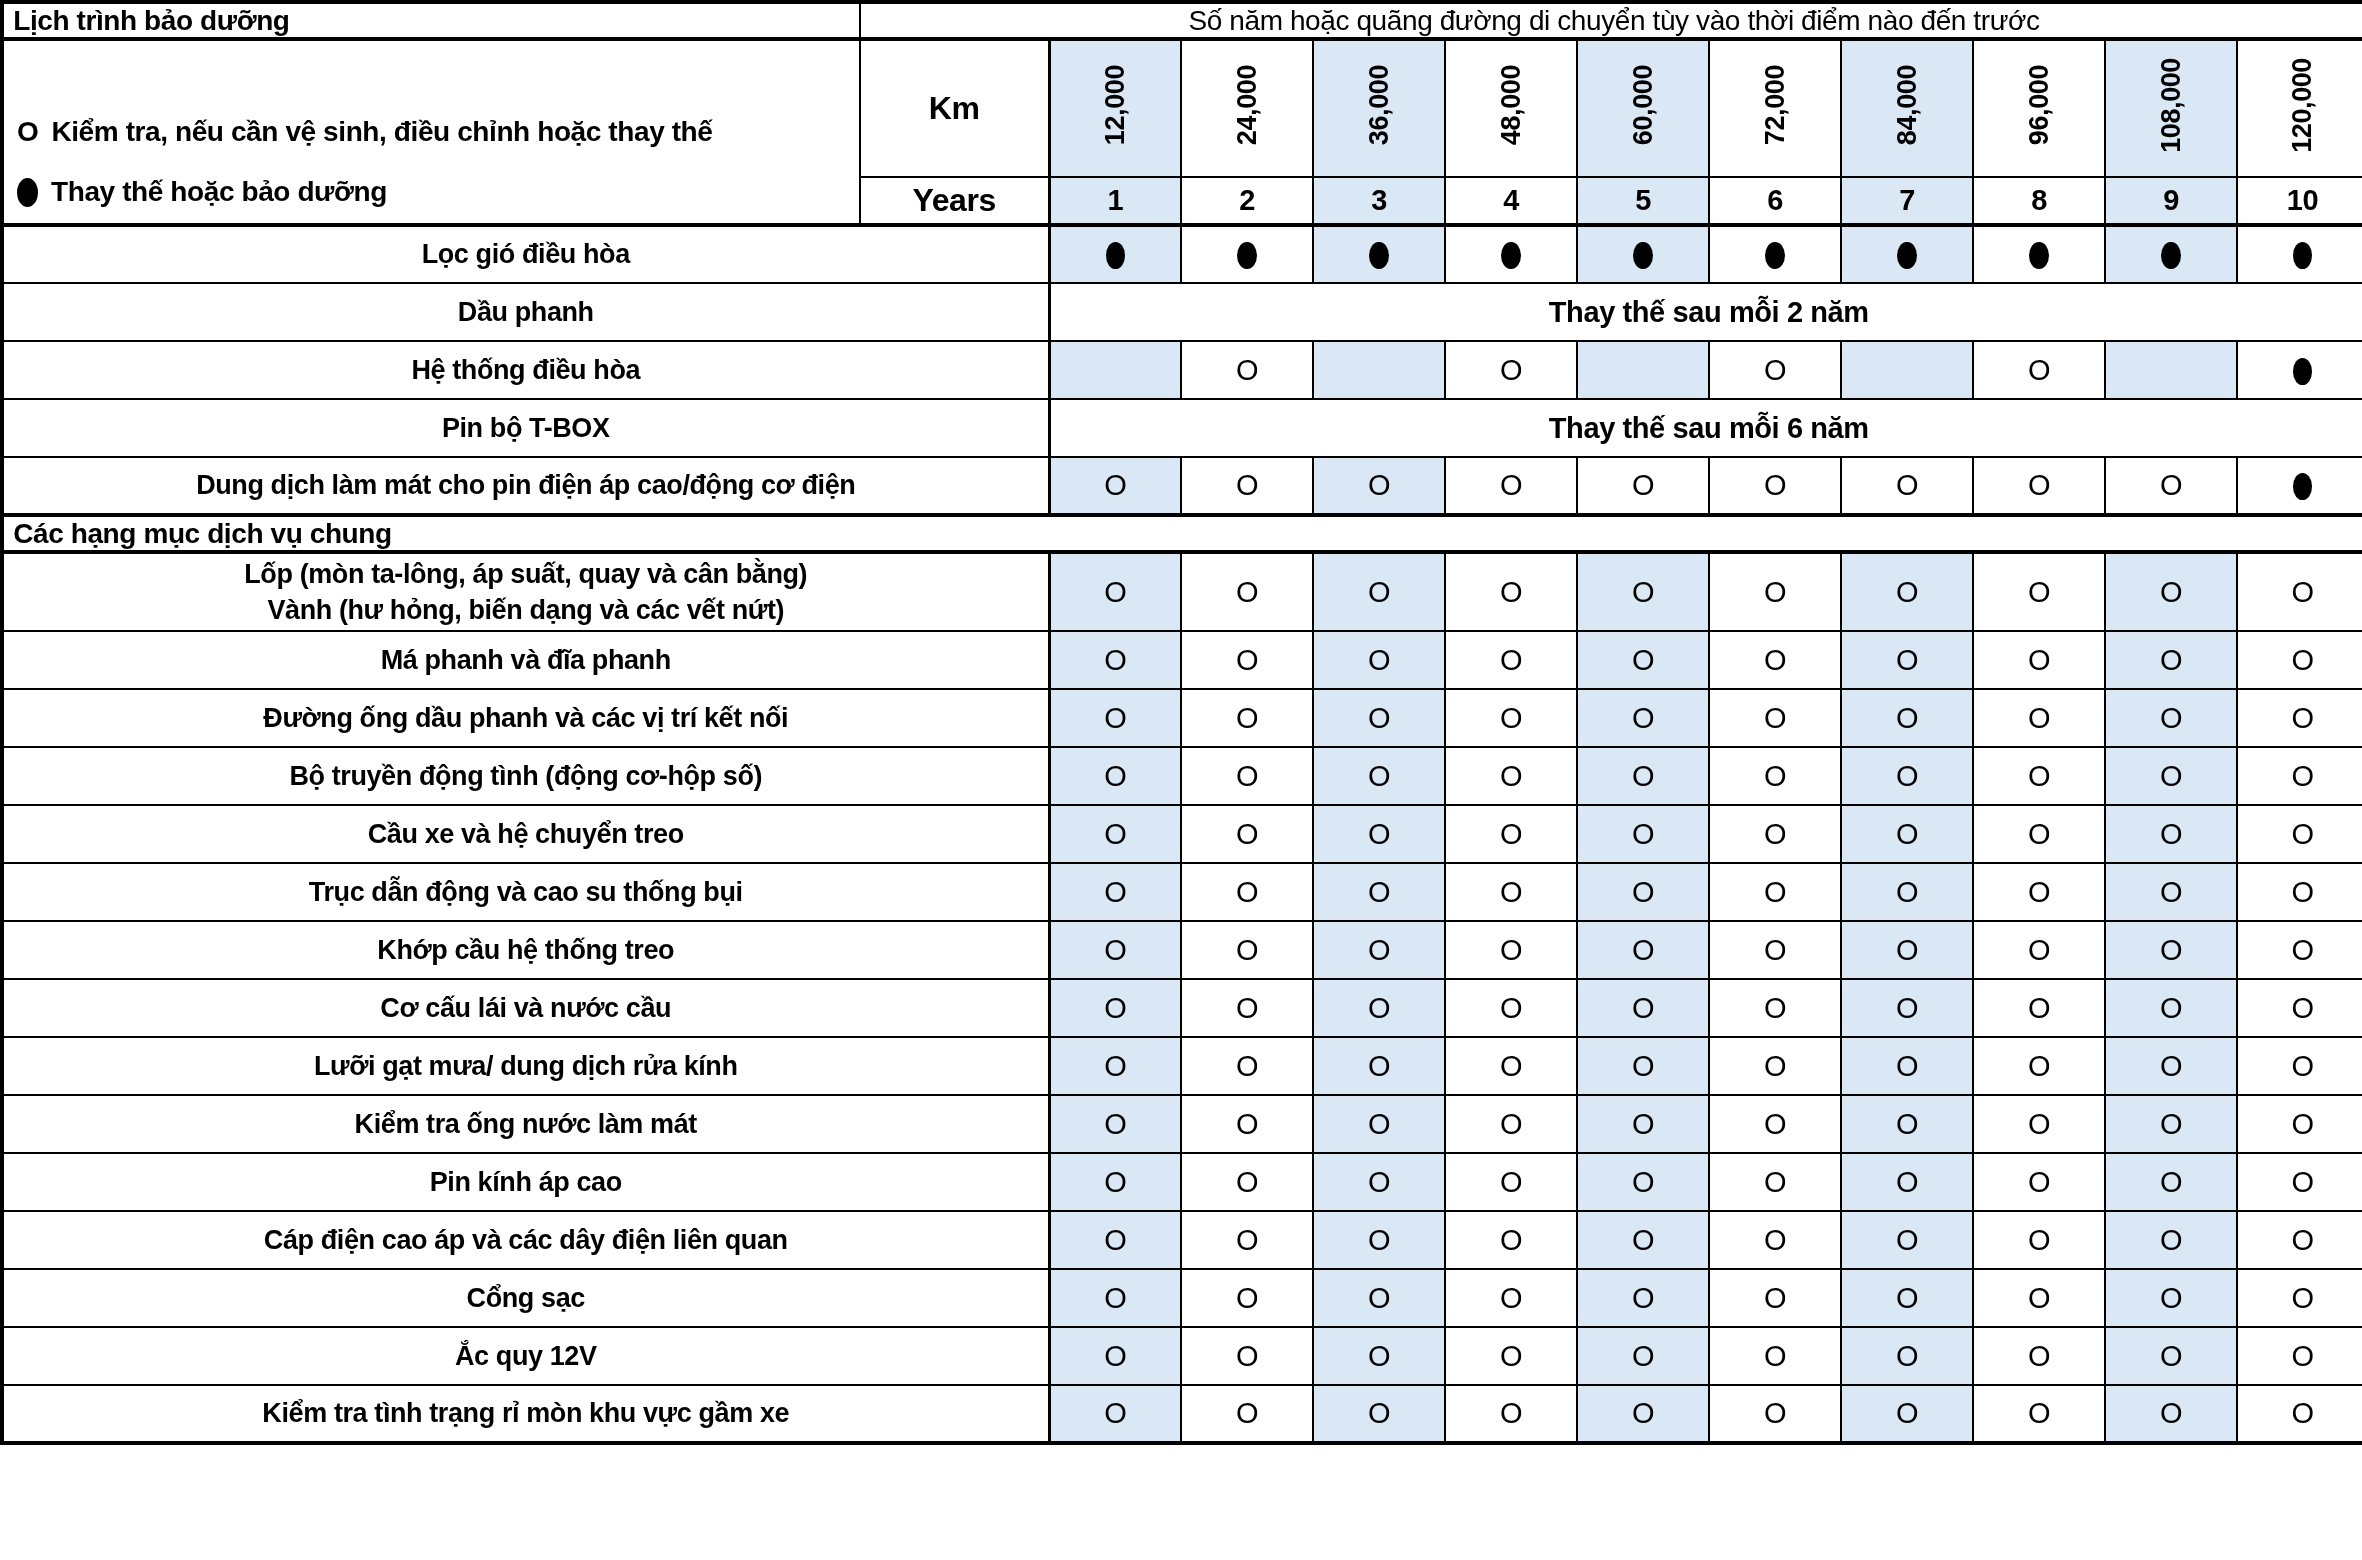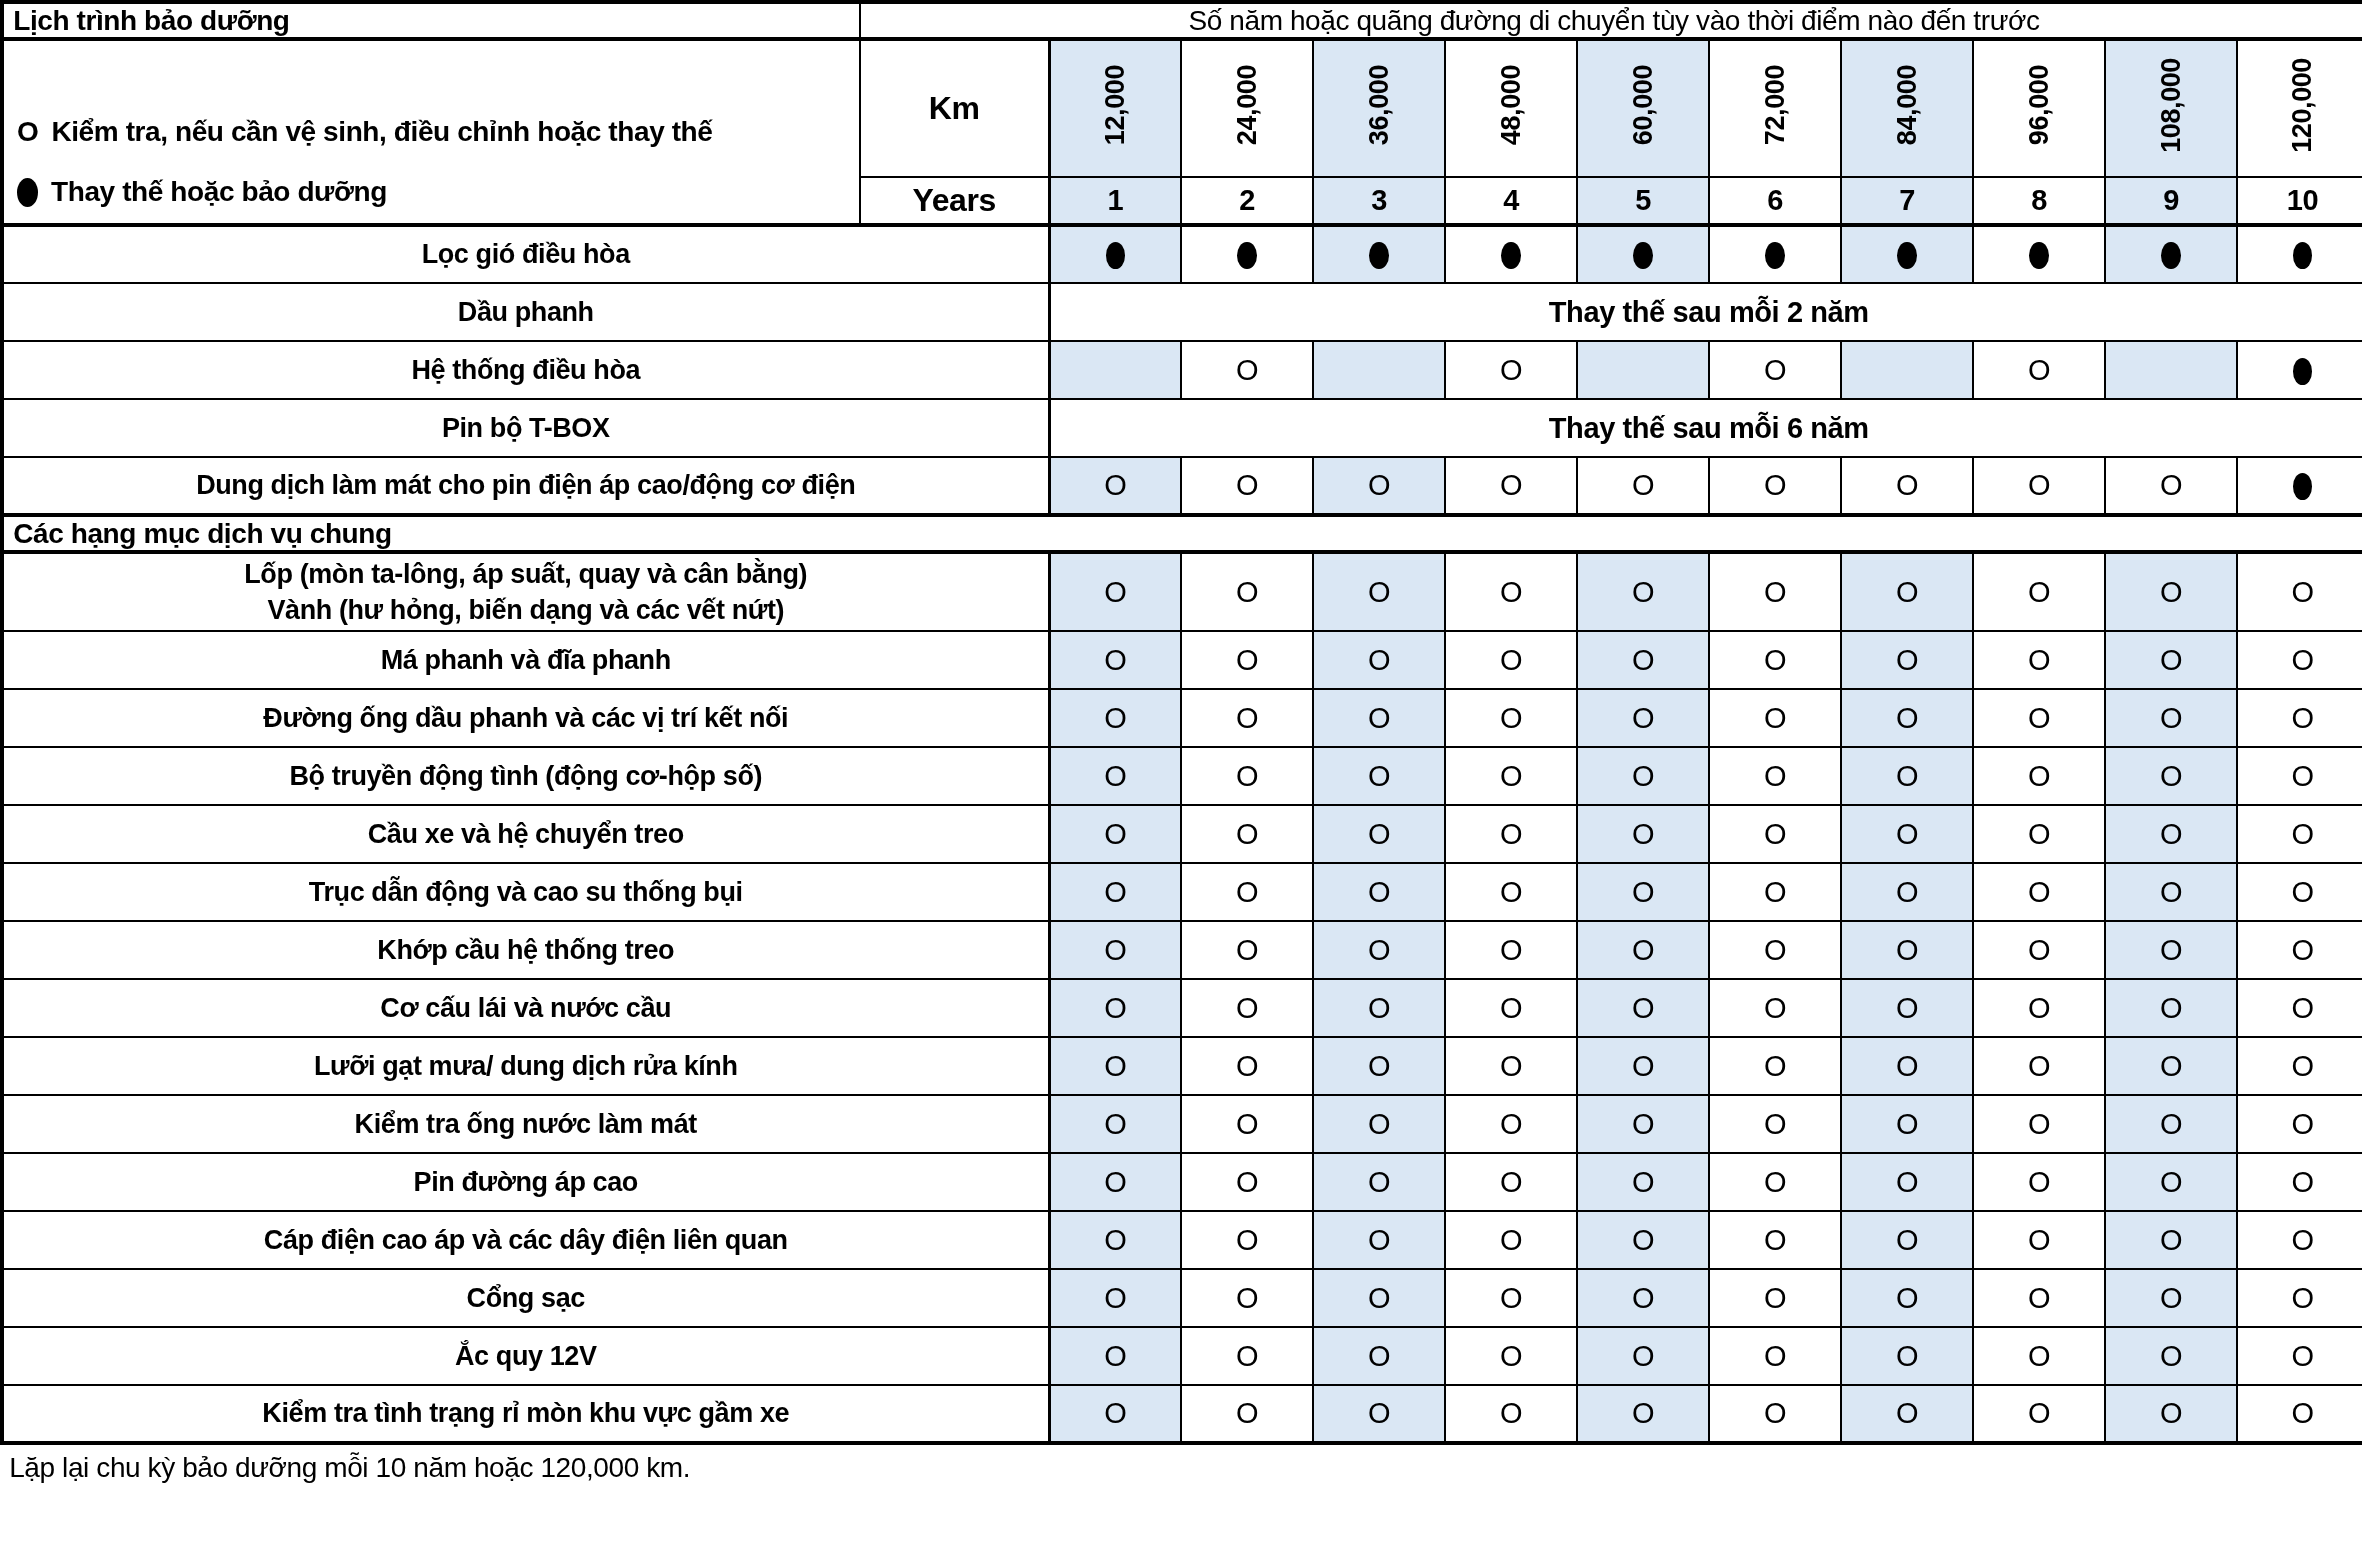--- a/index.html
+++ b/index.html
@@ -366,21 +366,21 @@
           <td class="mark-cell o-mark">O</td>
           <td class="mark-cell shaded o-mark">O</td>
           <td class="mark-cell o-mark">O</td>
           <td class="mark-cell shaded o-mark">O</td>
           <td class="mark-cell o-mark">O</td>
           <td class="mark-cell shaded o-mark">O</td>
           <td class="mark-cell o-mark">O</td>
         </tr>
         <tr class="r-item">
           <td colspan="2" class="label-cell">
-            <div>Pin đường áp cao</div>
+            <div>Pin kính áp cao</div>
           </td>
           <td class="mark-cell shaded bl-thick o-mark">O</td>
           <td class="mark-cell o-mark">O</td>
           <td class="mark-cell shaded o-mark">O</td>
           <td class="mark-cell o-mark">O</td>
           <td class="mark-cell shaded o-mark">O</td>
           <td class="mark-cell o-mark">O</td>
           <td class="mark-cell shaded o-mark">O</td>
           <td class="mark-cell o-mark">O</td>
           <td class="mark-cell shaded o-mark">O</td>
@@ -441,15 +441,14 @@
           <td class="mark-cell o-mark">O</td>
           <td class="mark-cell shaded o-mark">O</td>
           <td class="mark-cell o-mark">O</td>
           <td class="mark-cell shaded o-mark">O</td>
           <td class="mark-cell o-mark">O</td>
           <td class="mark-cell shaded o-mark">O</td>
           <td class="mark-cell o-mark">O</td>
         </tr>
       </tbody>
   </table>
-  <div class="footer-note">Lặp lại chu kỳ bảo dưỡng mỗi 10 năm hoặc 120,000 km.</div>
 </div>
 
 
 </body></html>

